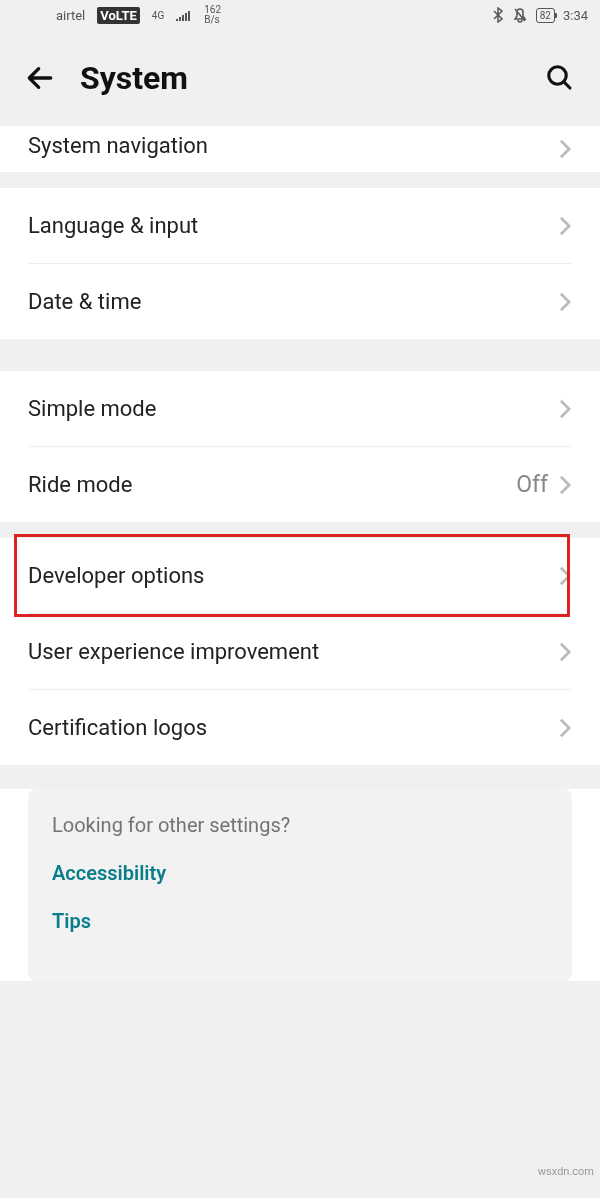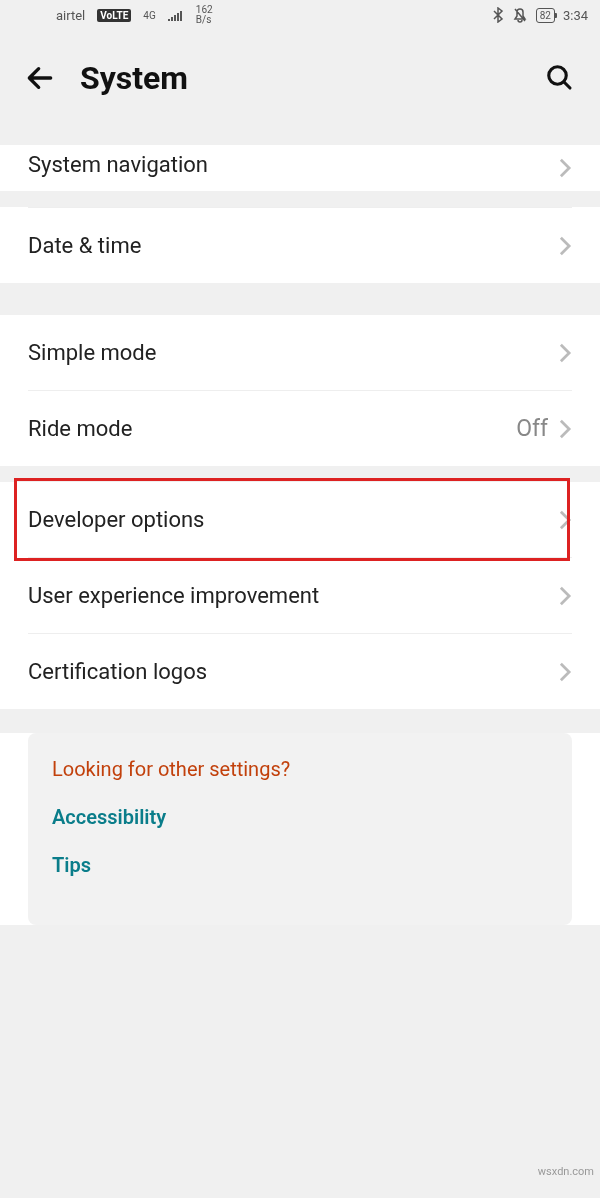--- a/index.html
+++ b/index.html
@@ -1,39 +1,39 @@
 <!DOCTYPE html>
 <html><head>
   <meta charset="utf-8">
   <style>
     * { margin: 0; padding: 0; box-sizing: border-box; font-family: -apple-system, BlinkMacSystemFont, "Segoe UI", Roboto, sans-serif; }
     body { width: 600px; height: 1198px; background: #f0f0f0; overflow: hidden; }
     .status-bar { height: 30px; display: flex; align-items: center; justify-content: space-between; padding: 0 12px; background: #f0f0f0; font-size: 13px; color: #555; }
     .status-left { display: flex; align-items: center; gap: 12px; margin-left: 44px; }
     .status-right { display: flex; align-items: center; gap: 8px; }
-    .volte { background: #333; color: #fff; font-size: 10px; padding: 1px 3px; border-radius: 2px; font-weight: bold; }
+    .volte { background: #333; color: #fff; font-size: 13px; padding: 1px 3px; border-radius: 2px; font-weight: bold; }
     .signal-text { font-size: 10px; }
     .speed { font-size: 10px; line-height: 1; display: flex; flex-direction: column; }
     .battery-box { border: 1.5px solid #555; border-radius: 3px; padding: 0 3px; font-size: 10px; display: inline-flex; align-items: center; height: 15px; position: relative; }
     .battery-box::after { content: ''; position: absolute; right: -3px; top: 4px; width: 2px; height: 5px; background: #555; border-radius: 0 1px 1px 0; }
     .header { height: 96px; display: flex; align-items: center; padding: 0 20px; background: #f0f0f0; gap: 20px; }
     .header-title { font-size: 32px; font-weight: 700; flex: 1; color: #111; }
     .icon-btn { width: 40px; height: 40px; display: flex; align-items: center; justify-content: center; cursor: pointer; }
     .list { background: #fff; }
     .row { display: flex; align-items: center; padding: 0 28px; min-height: 75px; cursor: pointer; position: relative; }
     .row-label { font-size: 22px; color: #222; flex: 1; }
     .row-value { font-size: 23px; color: #888; margin-right: 10px; }
     .chev { color: #bbb; }
     .divider { height: 1px; background: #eee; margin: 0 28px; }
     .gap { height: 16px; background: #f0f0f0; }
-    .top-partial { border-top: none; margin-top: 19px; }
+    .top-partial { border-top: none; }
     .top-partial .row-label { margin-top: -8px; }
     .highlight { position: absolute; border: 3px solid #d22; left: 14px; right: 30px; top: -4px; bottom: -4px; pointer-events: none; z-index: 5; }
     .footer-card { margin: 24px 28px 0 28px; background: #f2f2f2; border-radius: 8px; padding: 24px; }
-    .footer-title { font-size: 20px; color: #c2410c; margin-bottom: 24px; }
+    .footer-title { font-size: 20px; color: #737373; margin-bottom: 24px; }
     .footer-link { font-size: 20px; color: #0a7d8a; font-weight: 600; margin-bottom: 24px; cursor: pointer; }
     .watermark { position: absolute; bottom: 20px; right: 6px; font-size: 11px; color: #999; }
   </style>
 </head>
 <body>
 
 <div class="status-bar">
   <div class="status-left">
     <span>airtel</span>
     <span class="volte">VoLTE</span>
@@ -77,20 +77,26 @@
     <div class="list">
       <div class="row top-partial" style="min-height: 46px;">
         <span class="row-label">System navigation</span>
         <svg class="chev" width="14" height="22" viewBox="0 0 10 16">
           <path fill="none" stroke="#bbb" stroke-width="2" d="M2 2l6 6-6 6"></path>
         </svg>
       </div>
     </div>
     <div class="gap"></div>
     <div class="list">
+      <div class="row">
+        <span class="row-label">Language &amp; input</span>
+        <svg class="chev" width="14" height="22" viewBox="0 0 10 16">
+          <path fill="none" stroke="#bbb" stroke-width="2" d="M2 2l6 6-6 6"></path>
+        </svg>
+      </div>
       <div class="divider"></div>
       <div class="row">
         <span class="row-label">Date &amp; time</span>
         <svg class="chev" width="14" height="22" viewBox="0 0 10 16">
           <path fill="none" stroke="#bbb" stroke-width="2" d="M2 2l6 6-6 6"></path>
         </svg>
       </div>
     </div>
     <div class="gap"></div>
     <div class="gap"></div>

